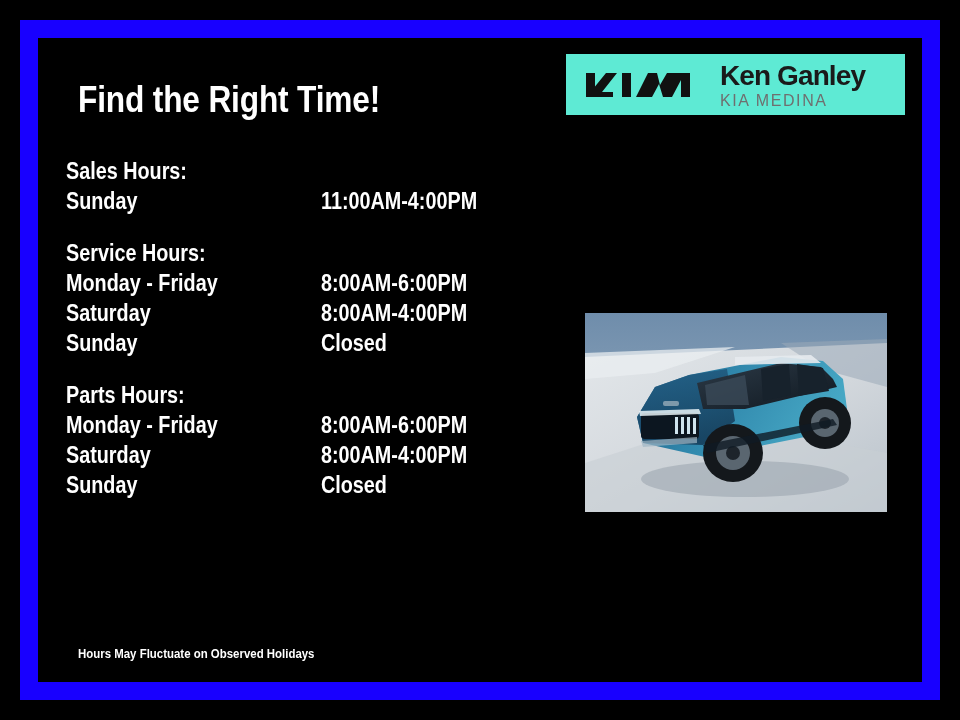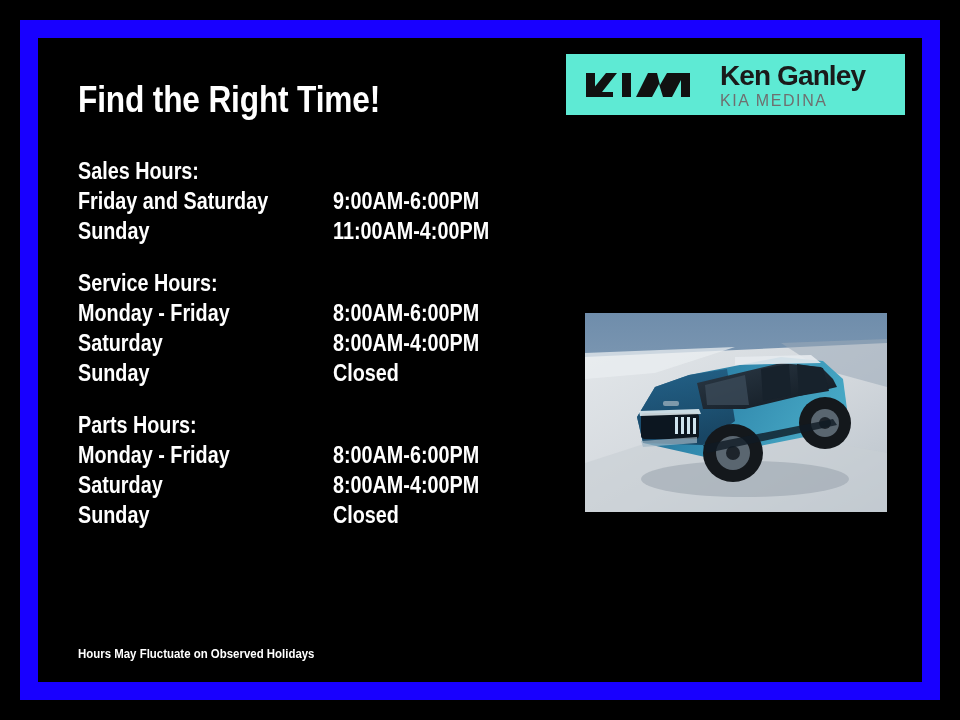--- a/index.html
+++ b/index.html
@@ -54,21 +54,21 @@
     letter-spacing: -0.2px;
     font-family: "Liberation Sans Narrow", "Liberation Sans", sans-serif;
     transform: scaleX(0.88);
     transform-origin: left center;
     white-space: nowrap;
   }
 
   
   .hours-area {
     position: absolute;
-    left: 40px;
+    left: 28px;
     top: 118px;
     width: 480px;
     text-decoration: underline;
   }
   .hours-block {
     margin-bottom: 22px;
   }
   .hours-block:last-of-type {
     margin-bottom: 8px;
   }
@@ -184,24 +184,20 @@
   <div class="blue-frame"></div>
 
   <div class="stage">
 
     <div class="headline">Find the Right Time!</div>
 
     <div class="hours-area">
 
     <div class="hours-block">
           <div class="block-heading">Sales Hours:</div>
-          <div class="hours-row">
-            <span class="row-day">Friday and Saturday</span>
-            <span class="row-time">9:00AM-6:00PM</span>
-          </div>
           <div class="hours-row">
             <span class="row-day">Sunday</span>
             <span class="row-time">11:00AM-4:00PM</span>
           </div>
         </div>
         <div class="hours-block">
           <div class="block-heading">Service Hours:</div>
           <div class="hours-row">
             <span class="row-day">Monday - Friday</span>
             <span class="row-time">8:00AM-6:00PM</span>

